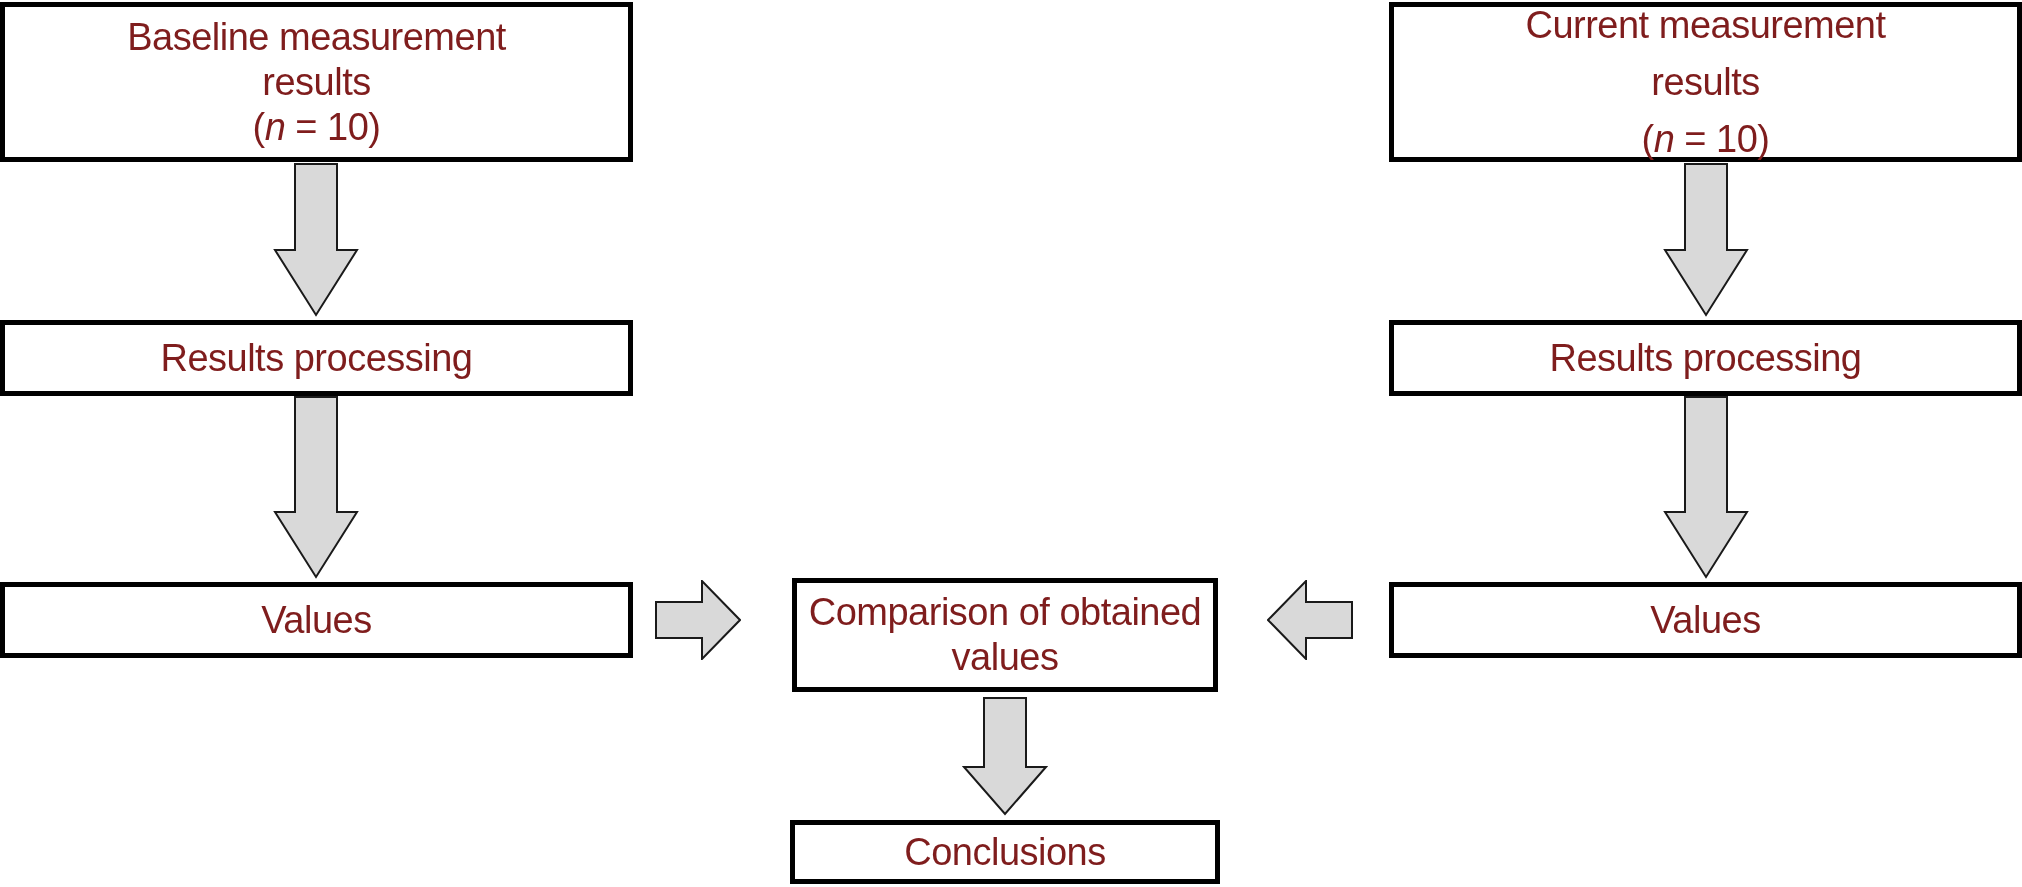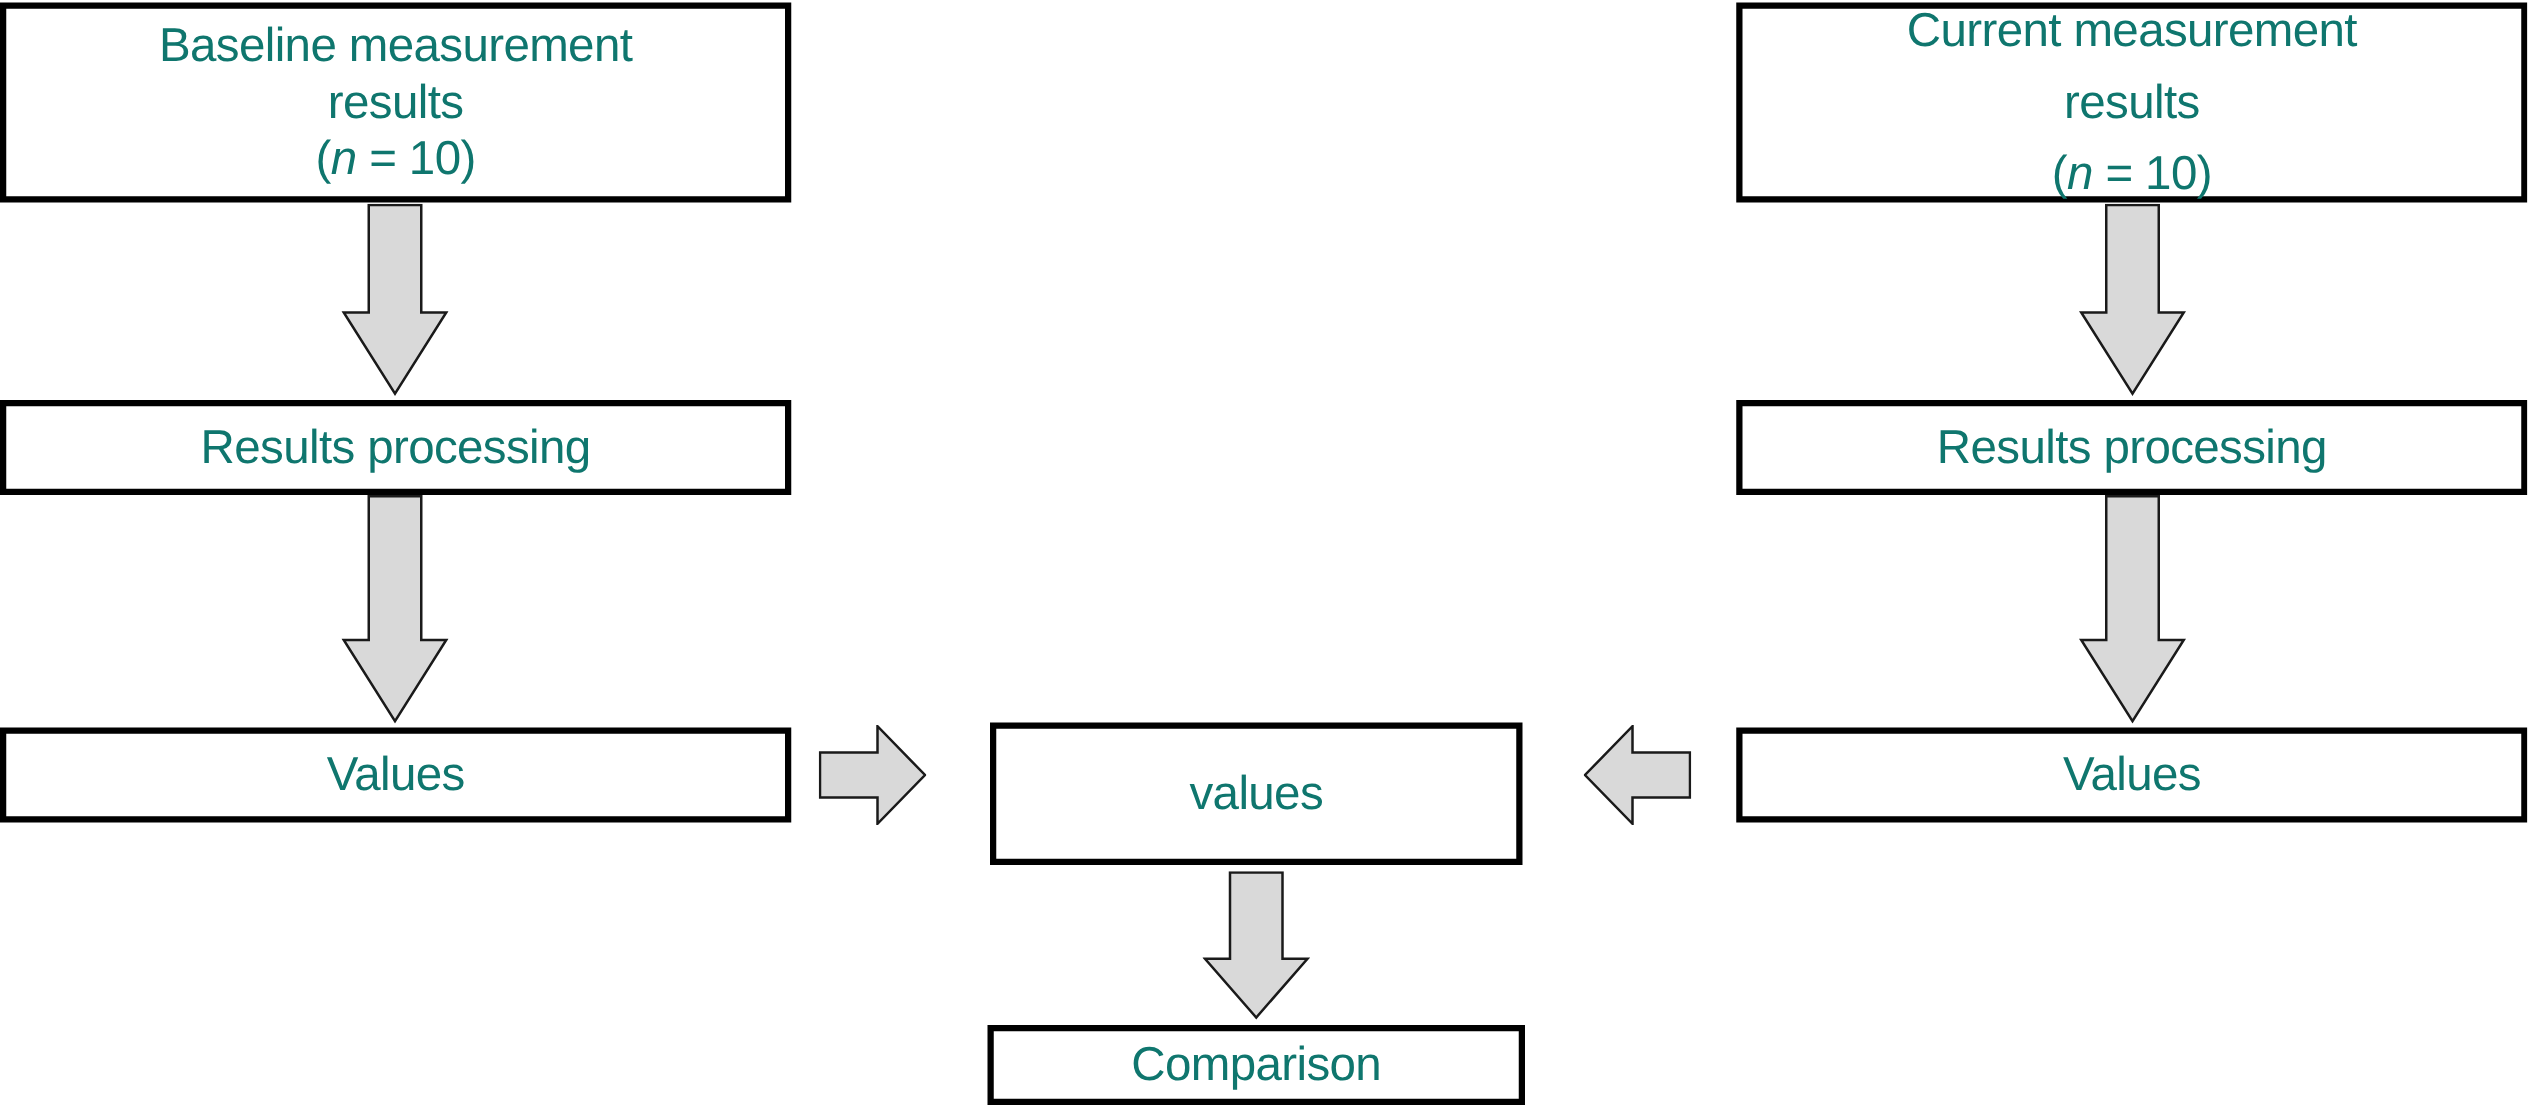--- a/index.html
+++ b/index.html
@@ -3,21 +3,21 @@
 <meta charset="utf-8">
 <style>
   html, body { margin: 0; padding: 0; background: #ffffff; }
   .stage {
     position: relative;
     width: 2022px;
     height: 887px;
     overflow: hidden;
     background: #ffffff;
     font-family: "Liberation Sans", sans-serif;
-    color: #0f766e;
+    color: #7f1d1d;
   }
   .box {
     position: absolute;
     box-sizing: border-box;
     background: #ffffff;
     border: 5px solid #000000;
     display: flex;
     flex-direction: column;
     align-items: center;
     justify-content: center;
@@ -64,24 +64,25 @@
     <div class="ln"><span>(</span><span class="var">n</span><span> = 10)</span></div>
   </div>
   <div class="box r-box2" style="border-color: rgb(0, 0, 0); background: rgb(255, 255, 255);">
     <div class="ln">Results processing</div>
   </div>
   <div class="box r-box3" style="border-color: rgb(0, 0, 0); background: rgb(255, 255, 255);">
     <div class="ln">Values</div>
   </div>
 
   <div class="box c-comp" style="border-color: rgb(0, 0, 0); background: rgb(255, 255, 255);">
+    <div class="ln">Comparison of obtained</div>
     <div class="ln">values</div>
   </div>
   <div class="box c-conc" style="border-color: rgb(0, 0, 0); background: rgb(255, 255, 255);">
-    <div class="ln">Comparison</div>
+    <div class="ln">Conclusions</div>
   </div>
 
   <svg class="arrow" style="left:273px; top:163px;" width="86" height="154" viewBox="0 0 86 154">
     <polygon points="22,1 64,1 64,87 84,87 43,152 2,87 22,87" fill="#d9d9d9" stroke="#1a1a1a" stroke-width="2" stroke-linejoin="miter"></polygon>
   </svg>
 
   <svg class="arrow" style="left:273px; top:396px;" width="86" height="183" viewBox="0 0 86 183">
     <polygon points="22,1 64,1 64,116 84,116 43,181 2,116 22,116" fill="#d9d9d9" stroke="#1a1a1a" stroke-width="2" stroke-linejoin="miter"></polygon>
   </svg>
 

